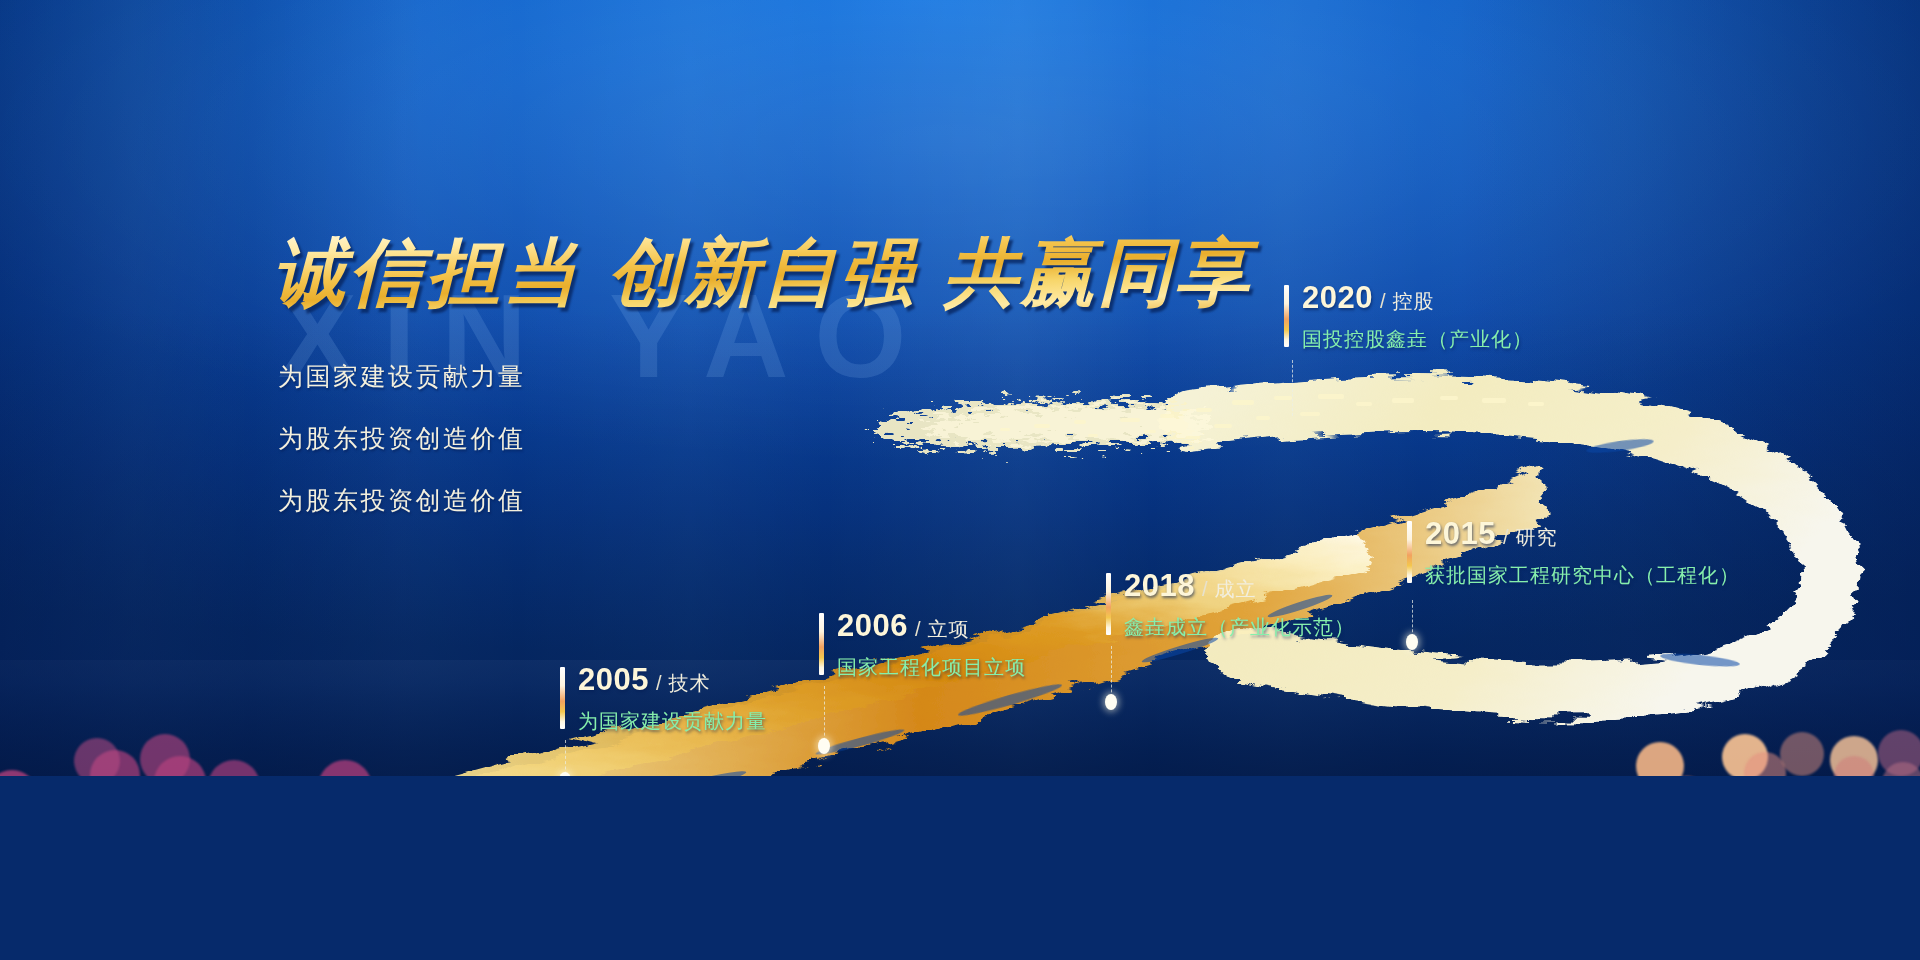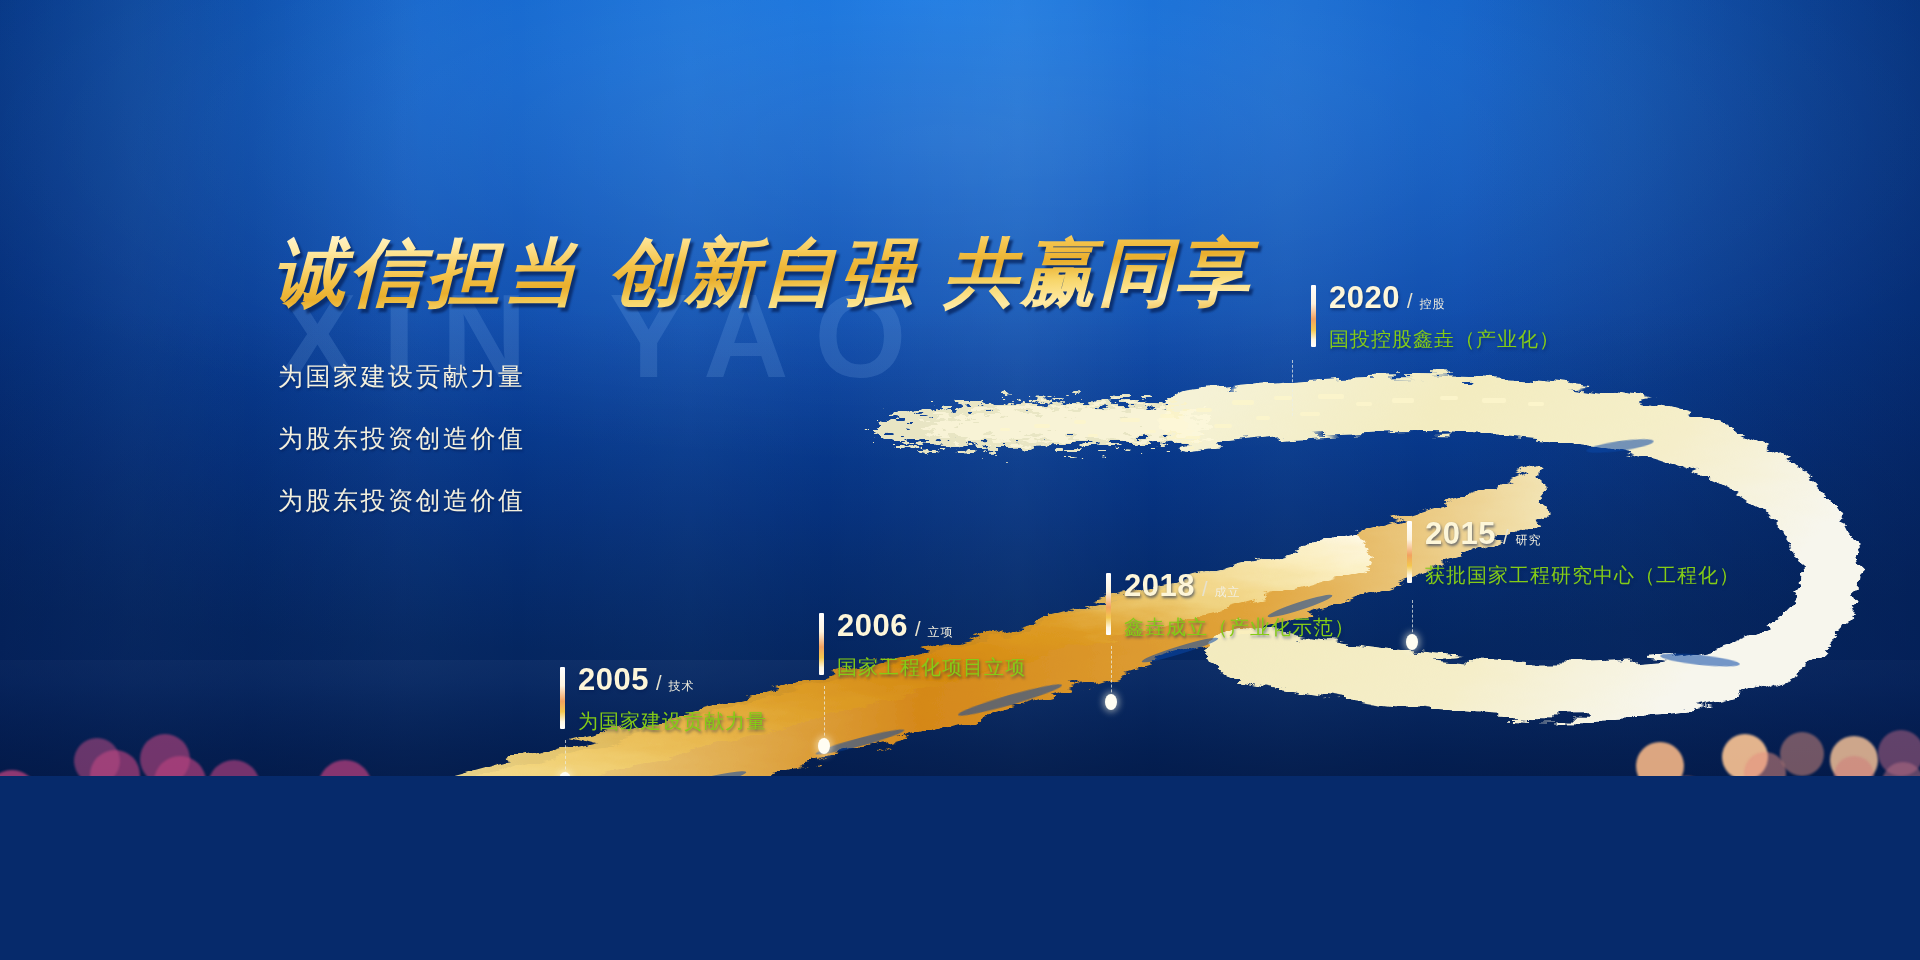--- a/index.html
+++ b/index.html
@@ -165,27 +165,27 @@
     color: #fdf6d9;
     letter-spacing: 0.5px;
     text-shadow: 1px 2px 3px rgba(5,30,85,0.6);
   }
   .ms-sep {
     font-size: 20px;
     color: #e7e2cd;
     font-weight: 400;
   }
   .ms-cat {
-    font-size: 12px;
+    font-size: 20px;
     color: #f2eedd;
     letter-spacing: 1px;
   }
   .ms-desc {
     font-size: 20px;
-    color: #84cc16;
+    color: #86efac;
     letter-spacing: 1px;
     text-shadow: 1px 2px 3px rgba(5,30,85,0.55);
   }
 
   
   .connector {
     position: absolute;
     width: 1px;
     border-left: 1px dashed rgba(236,238,230,0.72);
   }
@@ -451,21 +451,21 @@
       <span class="ms-bar"></span>
       <div class="ms-year-row">
         <span class="ms-year">2015</span>
         <span class="ms-sep">/</span>
         <span class="ms-cat">研究</span>
       </div>
       <div class="ms-desc">获批国家工程研究中心（工程化）</div>
     </div>
   </div>
 
-  <div class="milestone" style="left:1311px; top:282px;">
+  <div class="milestone" style="left:1284px; top:282px;">
     <div class="ms-inner">
       <span class="ms-bar"></span>
       <div class="ms-year-row">
         <span class="ms-year">2020</span>
         <span class="ms-sep">/</span>
         <span class="ms-cat">控股</span>
       </div>
       <div class="ms-desc">国投控股鑫垚（产业化）</div>
     </div>
   </div>

